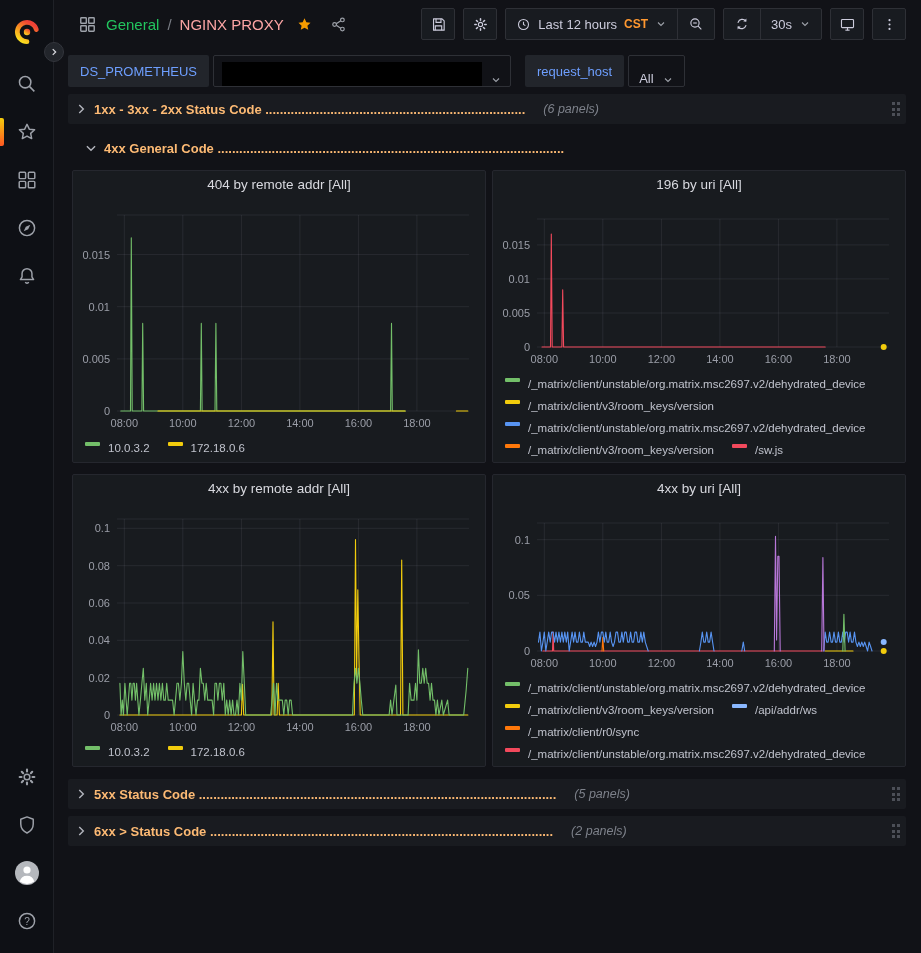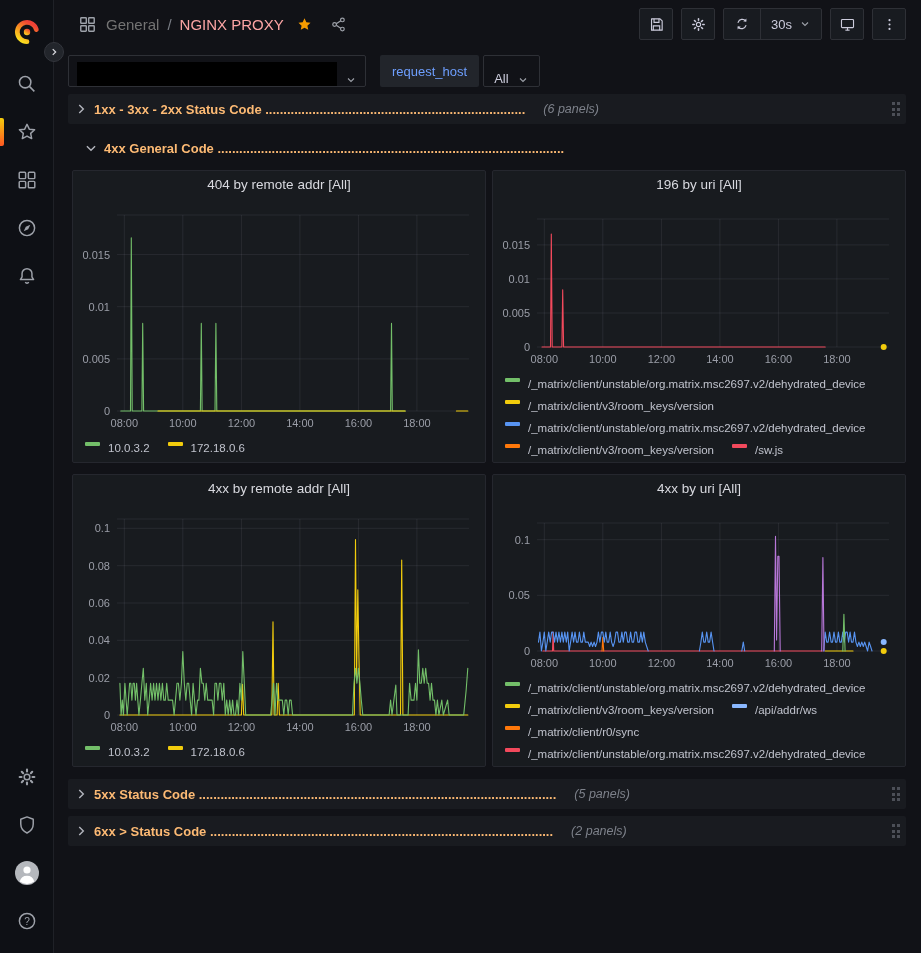--- a/index.html
+++ b/index.html
@@ -39,21 +39,21 @@
   }
 
   
   .main { position:absolute; left:54px; top:0; right:0; bottom:0; }
 
   .topnav {
     height:48px; display:flex; align-items:center;
     padding:0 15px 0 22px;
   }
   .crumb-wrap { display:flex; align-items:center; gap:8px; min-width:0; }
-  .crumb { color:#737373; font-size:15px; text-decoration:none; cursor:pointer; }
+  .crumb { color:#22c55e; font-size:15px; text-decoration:none; cursor:pointer; }
   .crumb.current { color:#fca5a5; }
   .crumb-sep { color:#7b7f87; font-size:15px; }
   .icon-btn {
     background:none; border:none; color:#9da1a9; cursor:pointer;
     display:flex; align-items:center; justify-content:center;
     width:26px; height:26px;
   }
   .topnav-right { margin-left:auto; display:flex; align-items:center; gap:8px; }
   .tool-btn, .tool-group {
     height:32px; background:#181b20; border:1px solid #2e3036; border-radius:2px;
@@ -271,20 +271,41 @@
             <line x1="4" y1="12" x2="6" y2="12"></line>
               <line x1="18" y1="12" x2="20" y2="12"></line>
             <line x1="6.3" y1="6.3" x2="7.8" y2="7.8"></line>
               <line x1="16.2" y1="16.2" x2="17.7" y2="17.7"></line>
             <line x1="6.3" y1="17.7" x2="7.8" y2="16.2"></line>
               <line x1="16.2" y1="7.8" x2="17.7" y2="6.3"></line>
           </g>
         </svg>
       </button>
 
+      <div class="tool-group">
+        <span class="tool-seg">
+          <svg width="15" height="15" viewBox="0 0 24 24" fill="none" stroke="currentColor" stroke-width="1.7">
+            <circle cx="12" cy="12" r="8"></circle>
+              <path d="M12 7.5V12l3 1.8"></path>
+          </svg>
+          <span>Last 12 hours</span>
+          <span class="tz">CST</span>
+          <svg class="caret" width="12" height="12" viewBox="0 0 24 24" fill="none" stroke="currentColor" stroke-width="2.2">
+              <path d="M6 9l6 6 6-6"></path>
+            </svg>
+        </span>
+        <span class="tool-divider"></span>
+        <span class="tool-seg">
+          <svg width="16" height="16" viewBox="0 0 24 24" fill="none" stroke="currentColor" stroke-width="1.7">
+            <circle cx="10.5" cy="10.5" r="6.2"></circle>
+              <line x1="15.2" y1="15.2" x2="20" y2="20"></line>
+              <line x1="7.8" y1="10.5" x2="13.2" y2="10.5"></line>
+          </svg>
+        </span>
+      </div>
 
       <div class="tool-group">
         <span class="tool-seg">
           <svg width="16" height="16" viewBox="0 0 24 24" fill="none" stroke="currentColor" stroke-width="1.8" stroke-linecap="round">
             <path d="M6.2 9.5A6.5 6.5 0 0 1 17.5 7.4"></path>
               <polygon points="18.6,3.6 18.6,8.4 13.9,8.2" fill="currentColor" stroke="none"></polygon>
             <path d="M17.8 14.5A6.5 6.5 0 0 1 6.5 16.6"></path>
               <polygon points="5.4,20.4 5.4,15.6 10.1,15.8" fill="currentColor" stroke="none"></polygon>
           </svg>
         </span>
@@ -309,20 +330,21 @@
           <circle cx="12" cy="5" r="1.7"></circle>
             <circle cx="12" cy="12" r="1.7"></circle>
             <circle cx="12" cy="19" r="1.7"></circle>
         </svg>
       </button>
     </div>
   </header>
 
   <div class="submenu">
     <div class="var-pair">
+      <span class="var-label">DS_PROMETHEUS</span>
       <span class="var-select">
         <span class="redacted"></span>
         <svg class="caret" width="12" height="12" viewBox="0 0 24 24" fill="none" stroke="currentColor" stroke-width="2.2">
             <path d="M6 9l6 6 6-6"></path>
           </svg>
       </span>
     </div>
     <div class="var-pair">
       <span class="var-label">request_host</span>
       <span class="var-select small">

